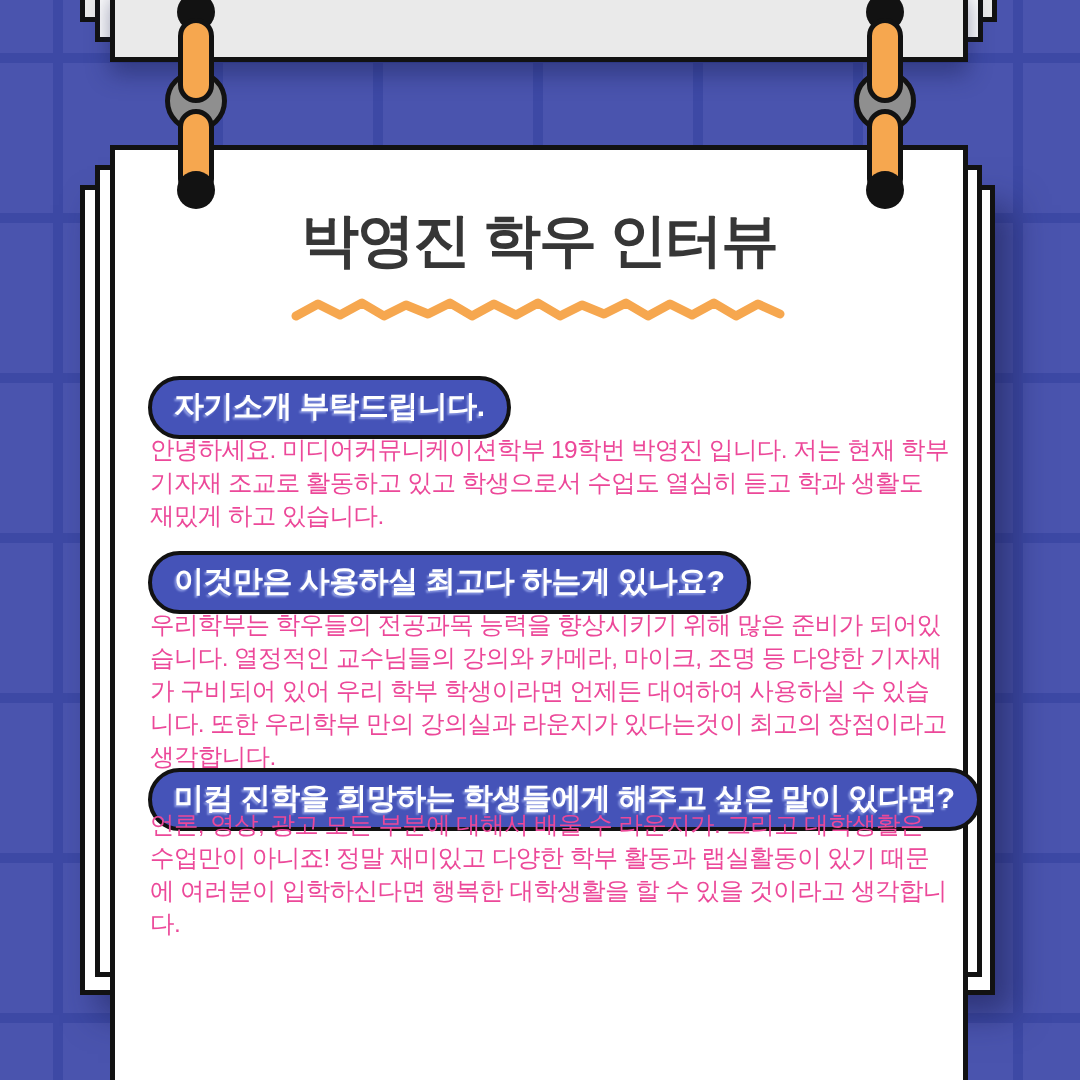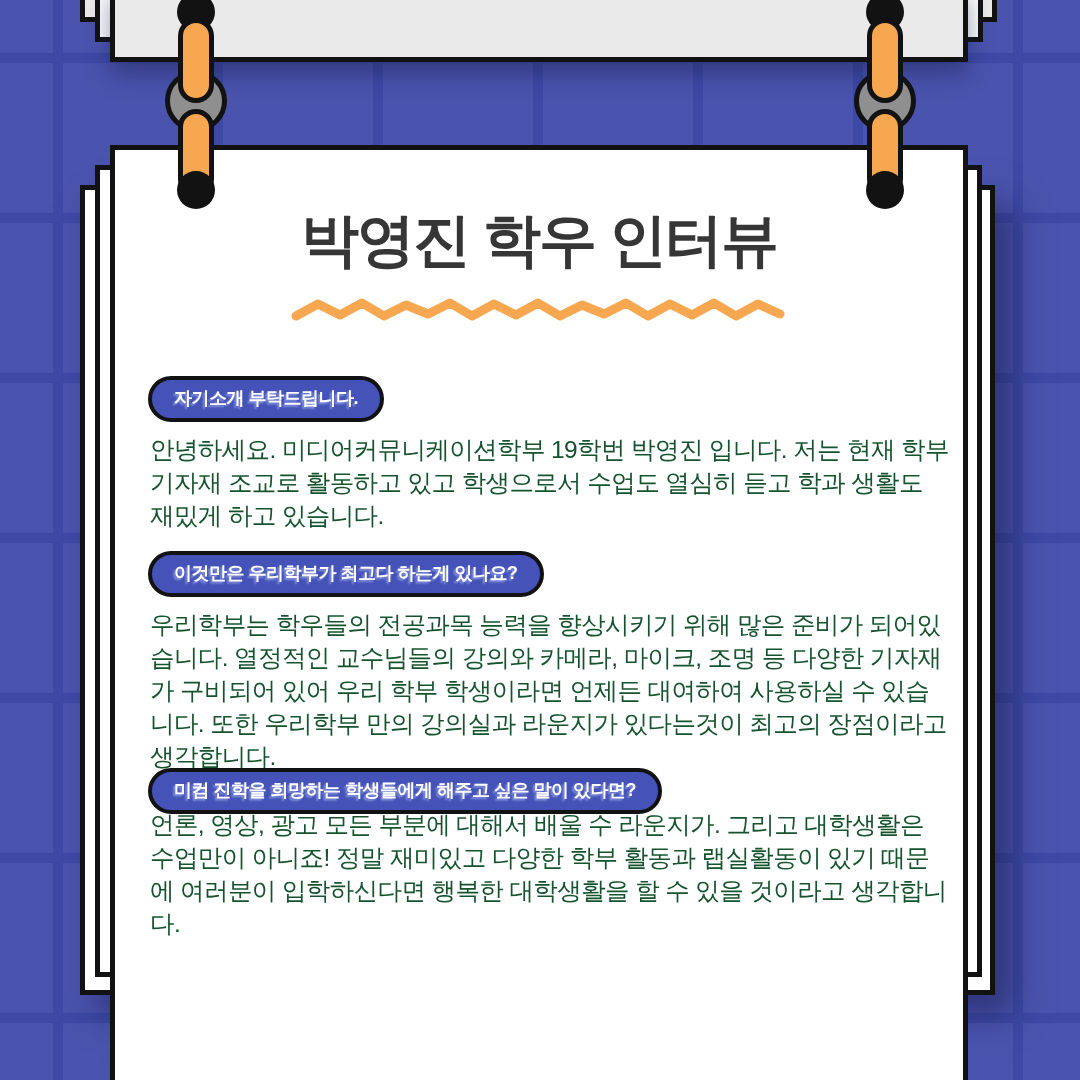--- a/index.html
+++ b/index.html
@@ -34,27 +34,27 @@
   .cap-down{top:109px;height:88px;}
   
   .card-front h1{
     position:absolute;top:52px;left:0;width:100%;margin:0;text-align:center;
     font-size:58px;font-weight:bold;color:#363636;letter-spacing:-2px;
   }
   .wave{position:absolute;top:144px;left:50%;transform:translateX(-50%);}
   .pill{
     position:absolute;left:33px;white-space:nowrap;
     background:#4553b8;border:4px solid #121212;border-radius:999px;
-    color:#ffffff;font-size:18px;font-weight:bold;
+    color:#ffffff;font-size:30px;font-weight:bold;
     padding:6px 22px 8px 22px;letter-spacing:-0.5px;
     text-shadow:-2px 2px 2px rgba(185,200,255,.55);
   }
   .answer{
     position:absolute;left:35px;width:802px;margin:0;
-    font-size:24.5px;line-height:33px;color:#14532d;letter-spacing:-0.6px;
+    font-size:24.5px;line-height:33px;color:#ec4899;letter-spacing:-0.6px;
     word-break:break-all;
   }
   .q1{top:226px;} .a1{top:283px;}
   .q2{top:401px;} .a2{top:458px;}
   .q3{top:601px;margin-top:17px;} .a3{top:658px;}
 </style>
 </head>
 <body>
 
 <div class="sheet top-back"></div>
@@ -67,21 +67,21 @@
 <div class="sheet card-front">
   <h1>박영진 학우 인터뷰</h1>
 
   <svg class="wave" width="496" height="32" viewBox="0 0 496 32">
     <path d="M5 22 L27 10 L49 21 L71 9 L93 22 L115 11 L137 20 L159 9 L181 22 L203 10 L225 21 L247 9 L269 22 L291 11 L313 20 L335 9 L357 22 L379 10 L401 21 L423 9 L445 22 L467 10 L489 20" fill="none" stroke="#f6a74f" stroke-width="9" stroke-linecap="round" stroke-linejoin="round"></path>
   </svg>
 
   <div class="pill q1">자기소개 부탁드립니다.</div>
   <p class="answer a1">안녕하세요. 미디어커뮤니케이션학부 19학번 박영진 입니다. 저는 현재 학부 기자재 조교로 활동하고 있고 학생으로서 수업도 열심히 듣고 학과 생활도 재밌게 하고 있습니다.</p>
 
-  <div class="pill q2">이것만은 우리학부가 최고다 하는게 있나요?</div>
+  <div class="pill q2">이것만은 사용하실 최고다 하는게 있나요?</div>
   <p class="answer a2">우리학부는 학우들의 전공과목 능력을 향상시키기 위해 많은 준비가 되어있습니다. 열정적인 교수님들의 강의와 카메라, 마이크, 조명 등 다양한 기자재가 구비되어 있어 우리 학부 학생이라면 언제든 대여하여 사용하실 수 있습니다. 또한 우리학부 만의 강의실과 라운지가 있다는것이 최고의 장점이라고 생각합니다.</p>
 
   <div class="pill q3">미컴 진학을 희망하는 학생들에게 해주고 싶은 말이 있다면?</div>
   <p class="answer a3">언론, 영상, 광고 모든 부분에 대해서 배울 수 라운지가. 그리고 대학생활은 수업만이 아니죠! 정말 재미있고 다양한 학부 활동과 랩실활동이 있기 때문에 여러분이 입학하신다면 행복한 대학생활을 할 수 있을 것이라고 생각합니다.</p>
 </div>
 
 <div class="clip clip-left">
   <div class="hole-top"></div>
   <div class="ring-hole"></div>
   <div class="cap cap-up"></div>

